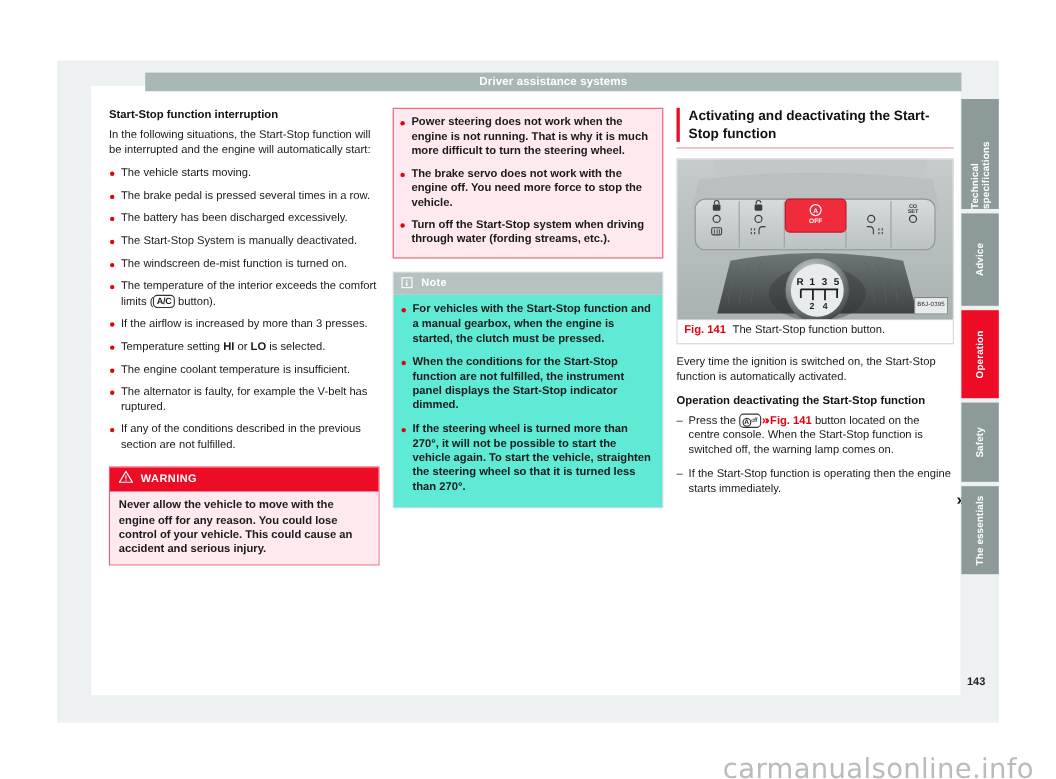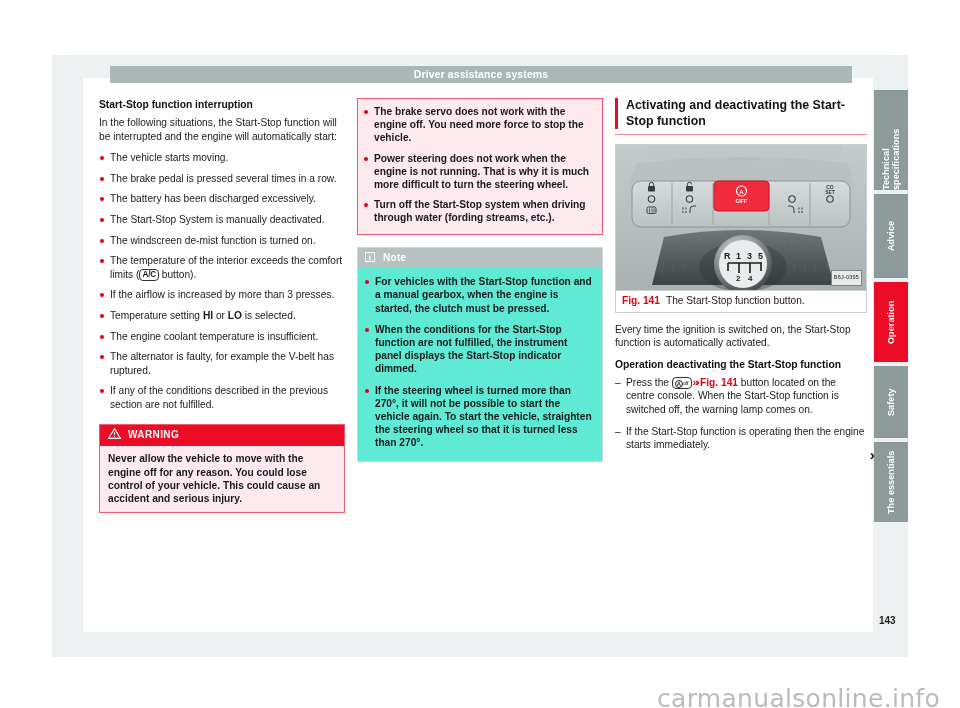--- a/index.html
+++ b/index.html
@@ -22,21 +22,21 @@
   .paper {
     position: absolute;
     left: 83px; top: 78px;
     width: 790px; height: 554px;
     background: #ffffff;
   }
 
   
   .runhead {
     position: absolute;
-    left: 110px; top: 66px;
+    left: 132px; top: 66px;
     width: 742px; height: 17px;
     background: #a9b7b7;
     color: #ffffff;
     font-size: 10.5px;
     font-weight: bold;
     text-align: center;
     line-height: 17px;
     letter-spacing: .1px;
   }
 
@@ -291,22 +291,22 @@
         </span>
         <span>WARNING</span>
       </div>
       <div class="wb-body">Never allow the vehicle to move with the engine off for any reason. You could lose control of your vehicle. This could cause an accident and serious injury.</div>
     </div>
   </div>
 
   <div class="col col-2">
     <div class="pinkbox">
       <ul class="dots">
+        <li>Power steering does not work when the engine is not running. That is why it is much more difficult to turn the steering wheel.</li>
         <li>The brake servo does not work with the engine off. You need more force to stop the vehicle.</li>
-        <li>Power steering does not work when the engine is not running. That is why it is much more difficult to turn the steering wheel.</li>
         <li>Turn off the Start-Stop system when driving through water (fording streams, etc.).</li>
       </ul>
     </div>
 
     <div class="notebox">
       <div class="nb-head">
         <span class="note-i">i</span>
         <span>Note</span>
       </div>
       <div class="nb-body">

